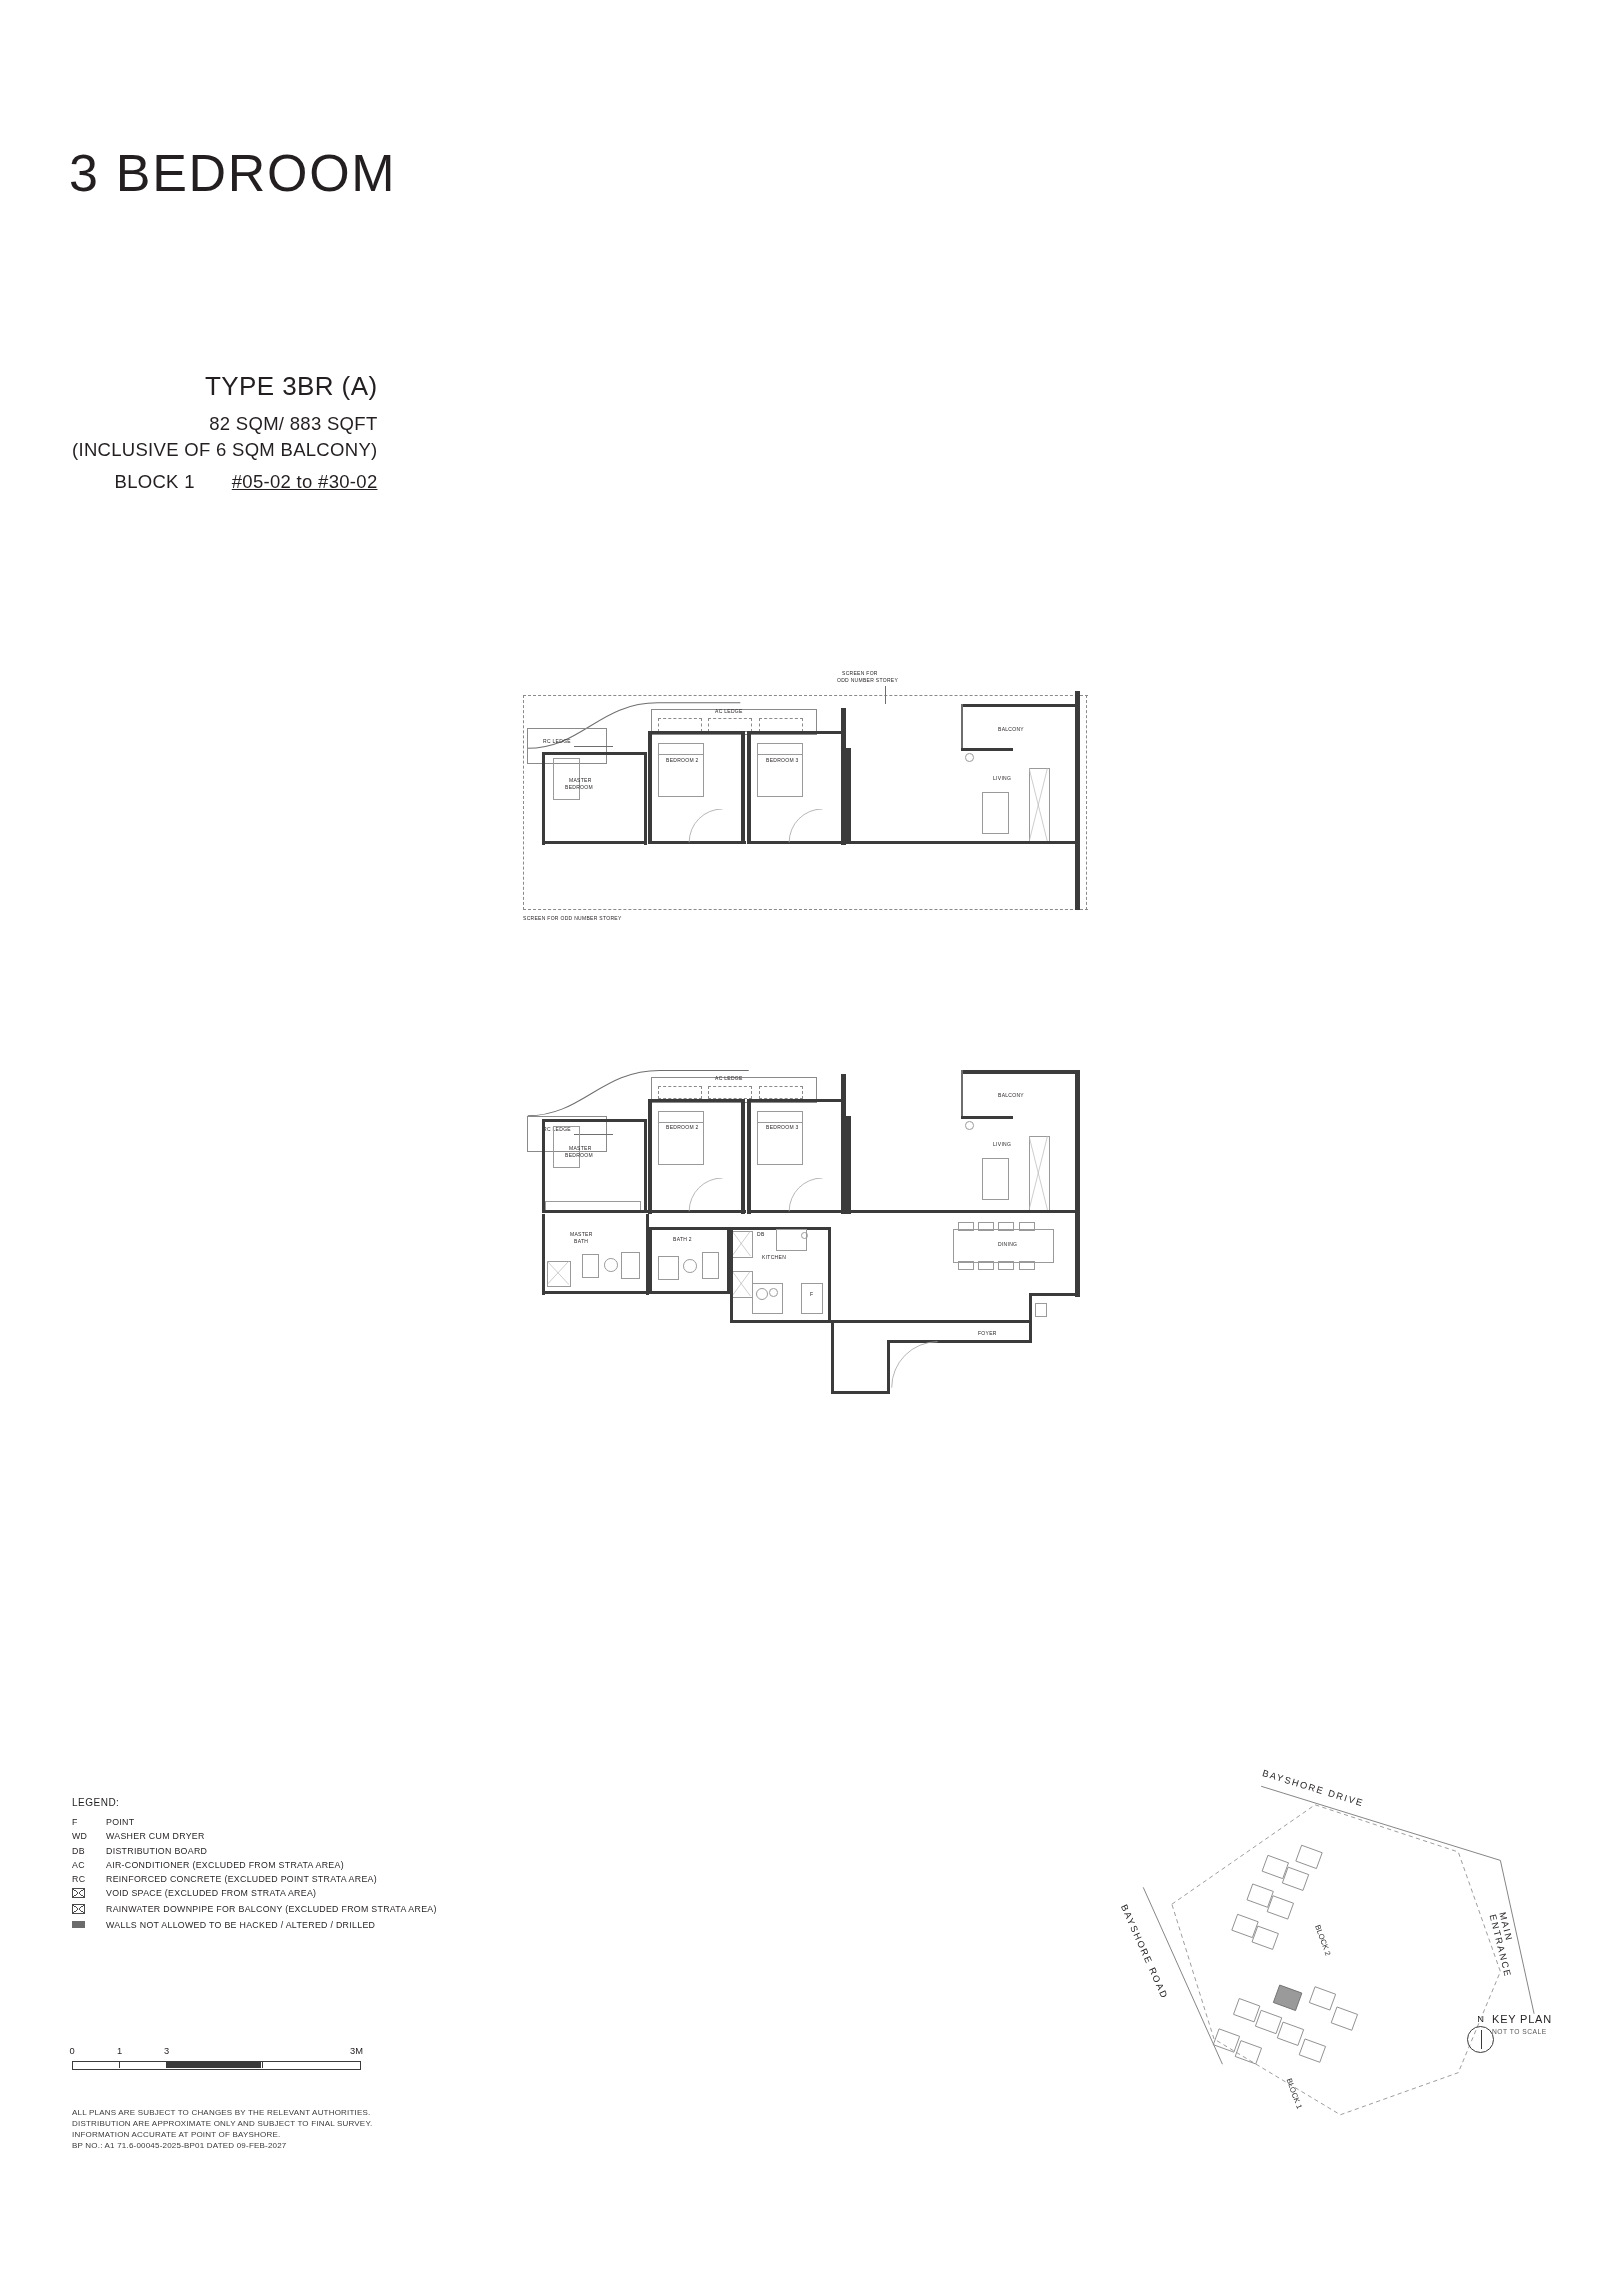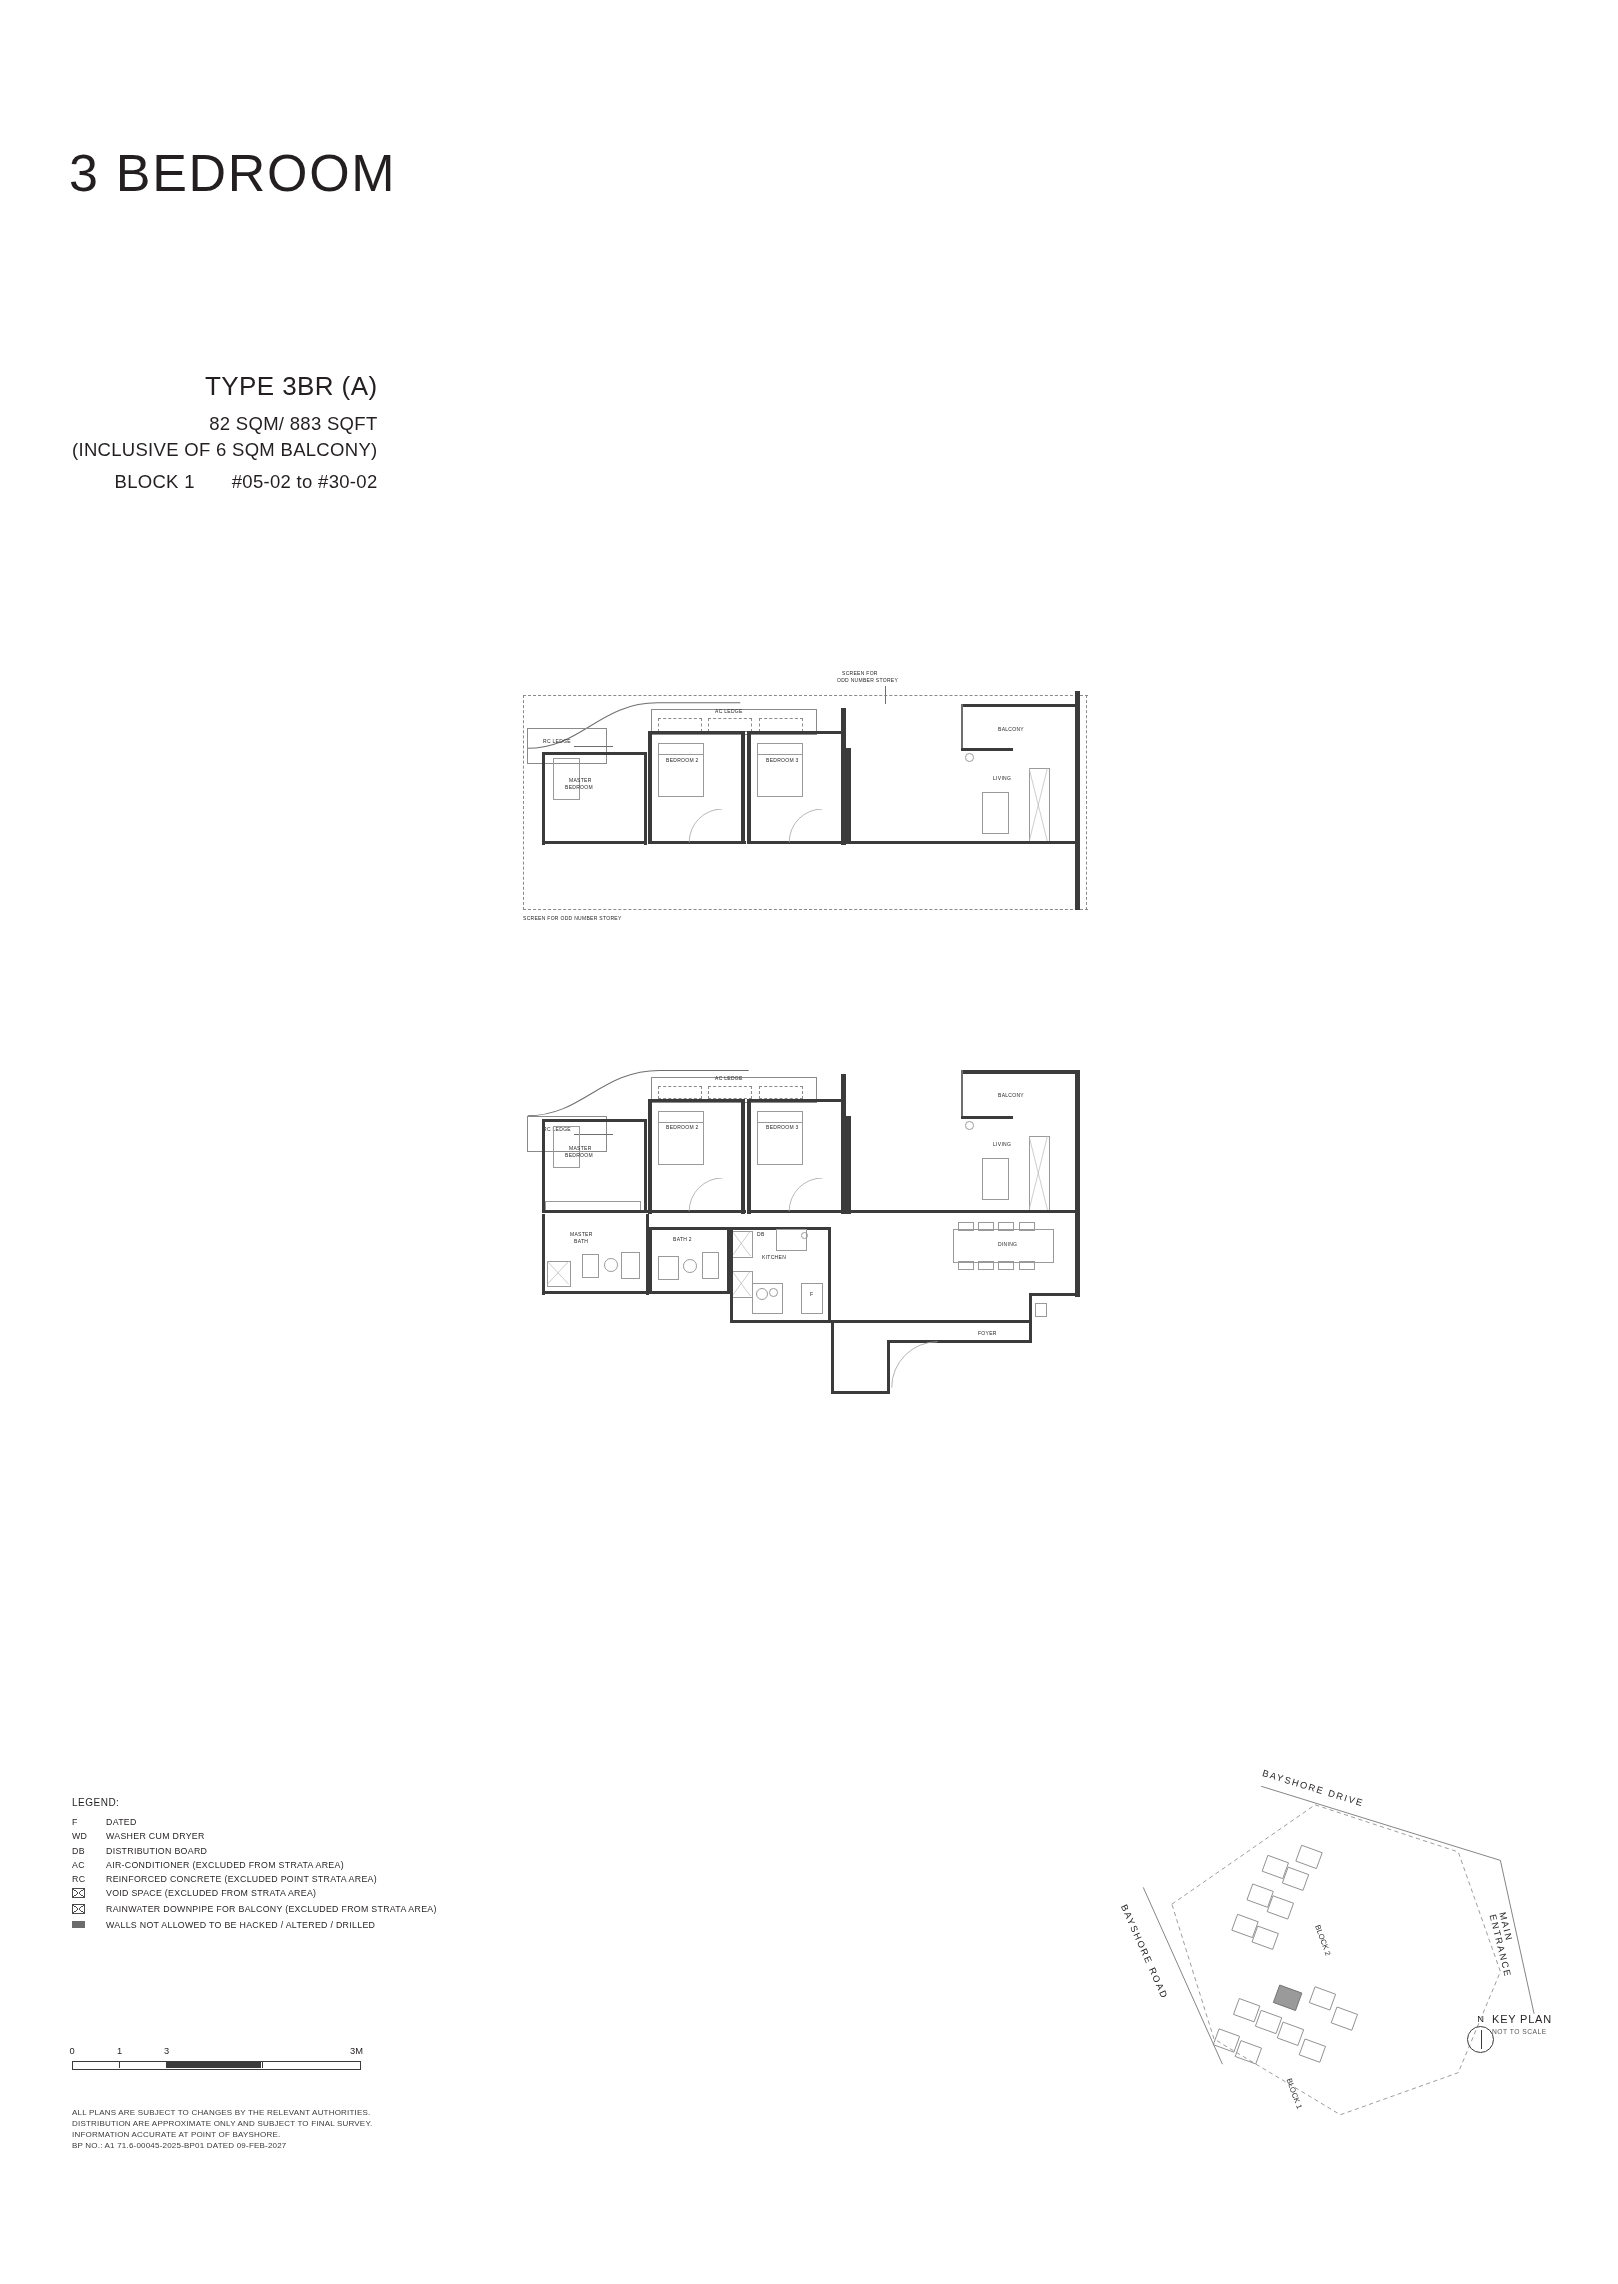--- a/index.html
+++ b/index.html
@@ -8,21 +8,21 @@
 
   
   .title{
     position:absolute;left:69px;top:143px;
     font-size:52px;letter-spacing:1.7px;font-weight:300;color:#231f20;
   }
   .type-block{position:absolute;left:72px;top:371px;text-align:right;}
   .type-name{font-size:26px;font-weight:400;letter-spacing:0.4px;margin:0 0 9.3px 0;}
   .type-line{font-size:18.5px;font-weight:300;letter-spacing:0.3px;line-height:26px;}
   .block-line{font-size:18.5px;font-weight:300;letter-spacing:0.3px;margin-top:7.6px;}
-  .block-line .units{margin-left:37px;}
+  .block-line .units{margin-left:37px;text-decoration:underline;}
 
   
   .plan{position:absolute;}
   .w{position:absolute;background:#3b3b3b;}          
   .thin{position:absolute;background:#6e6e6e;}
   .room{position:absolute;border:0.8px solid #7d7d7d;}
   .lbl{position:absolute;font-size:6.7px;letter-spacing:0.3px;color:#231f20;white-space:nowrap;}
   .lbl.xs{font-size:5px;}
   .dash{position:absolute;border:0.8px dashed #8a8a8a;}
   .dashline{position:absolute;border-top:0.8px dashed #8a8a8a;}
@@ -289,21 +289,21 @@
         <path d="M56 2 A 54 54 0 0 0 2 56" fill="none" stroke="#a8a8a8" stroke-width="1"></path>
       </svg>
     <div class="furn" style="left:512px;top:241px;width:10px;height:11.8px;"></div>
   </div>
 
   <div class="legend">
     <h4>LEGEND:</h4>
 
     <div class="legend-row">
       <span class="legend-key">F</span>
-      <span>DATED</span>
+      <span>POINT</span>
     </div>
     <div class="legend-row">
       <span class="legend-key">WD</span>
       <span>WASHER CUM DRYER</span>
     </div>
     <div class="legend-row">
       <span class="legend-key">DB</span>
       <span>DISTRIBUTION BOARD</span>
     </div>
     <div class="legend-row">

